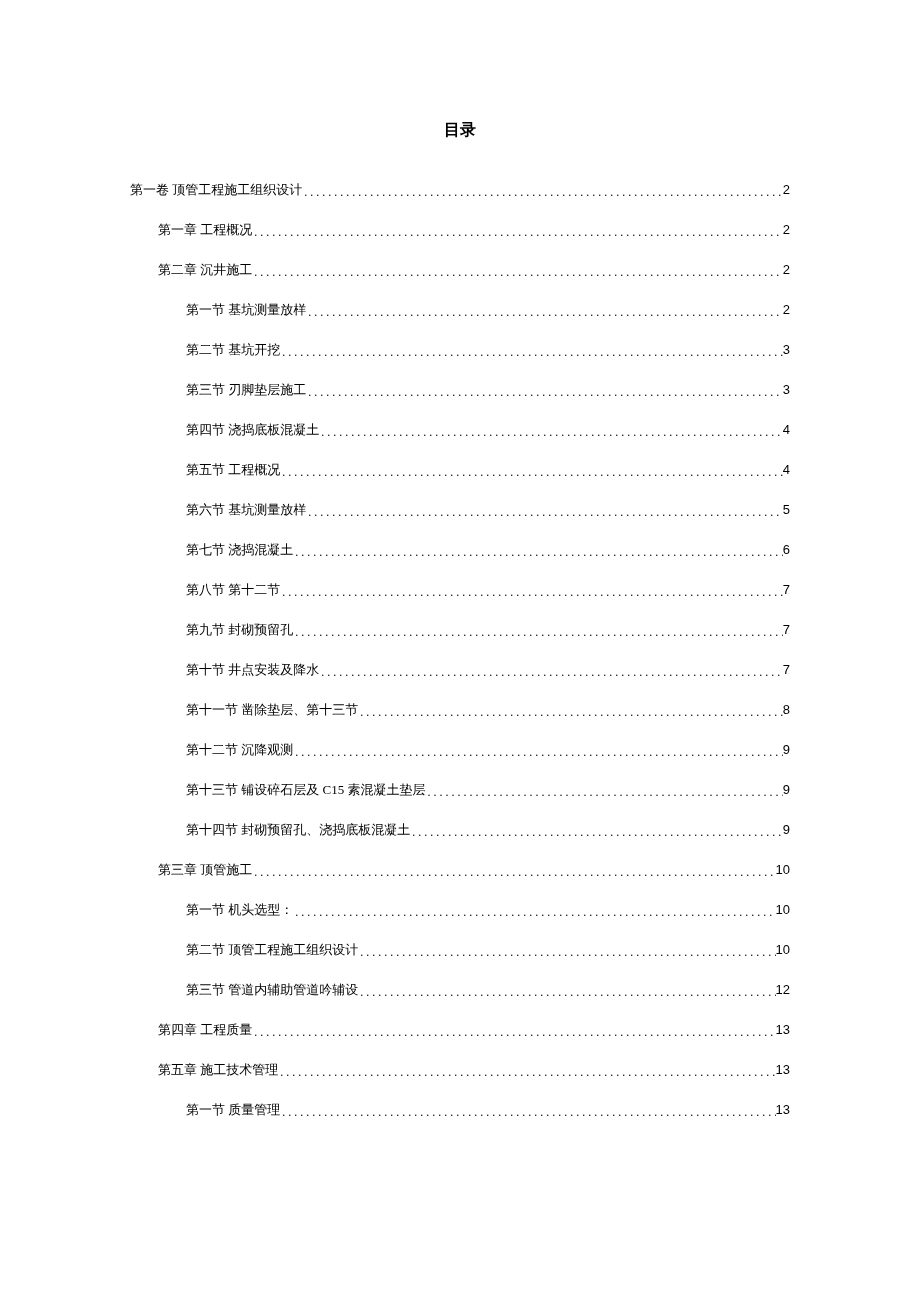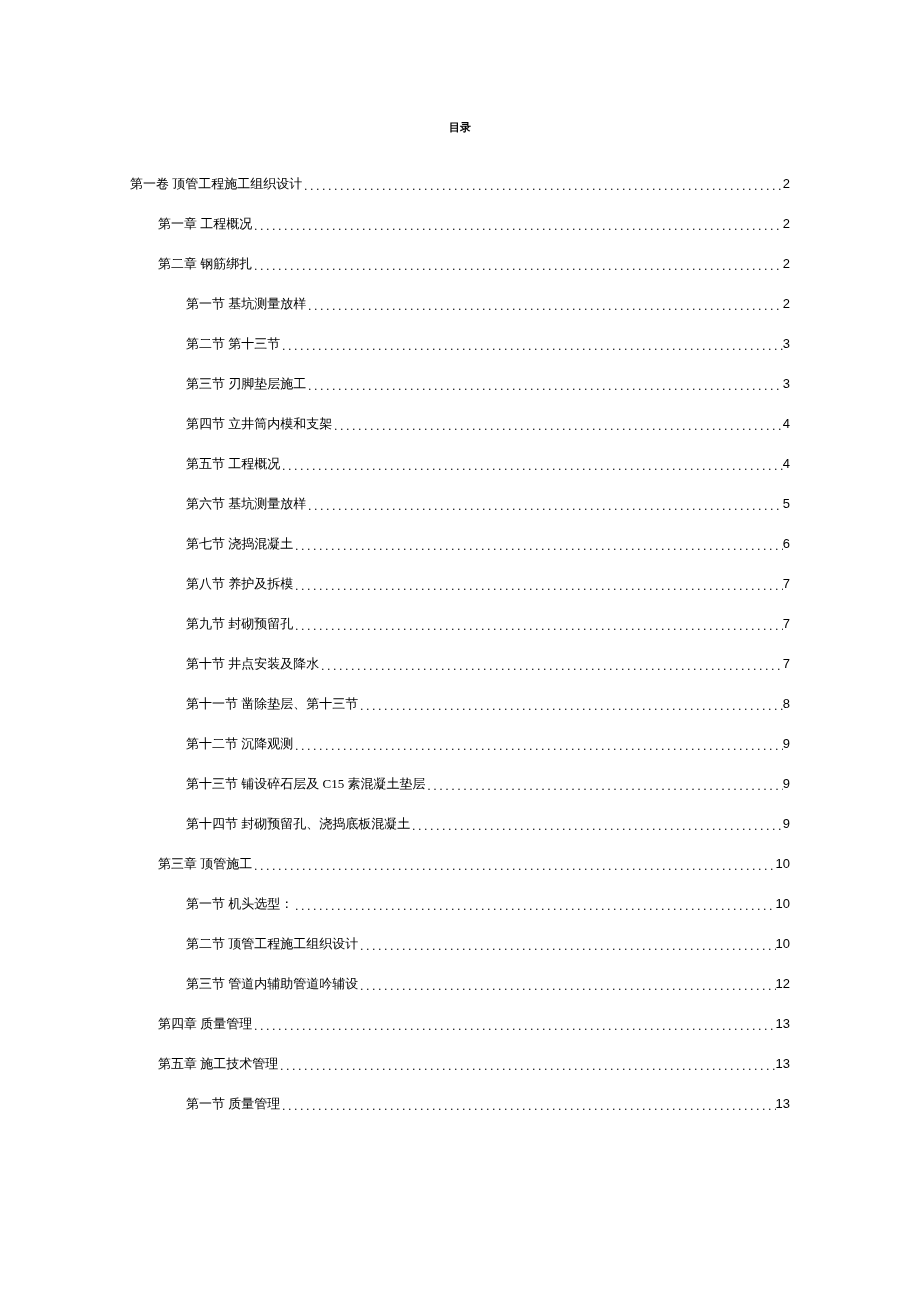--- a/index.html
+++ b/index.html
@@ -13,21 +13,21 @@
       background: #ffffff;
       font-family: "SimSun", "宋体", serif;
       font-size: 14px;
       color: #000;
       padding: 120px 130px 100px 130px;
     }
     .title {
       text-align: center;
       font-family: "SimHei", "黑体", sans-serif;
       font-weight: bold;
-      font-size: 11px;
+      font-size: 16px;
       margin-bottom: 40px;
     }
     .toc-row {
       display: flex;
       align-items: baseline;
       margin-bottom: 22px;
       font-size: 13px;
     }
     .indent-0 { padding-left: 0; }
     .indent-1 { padding-left: 28px; }
@@ -62,61 +62,61 @@
       <span class="toc-label">第一卷 顶管工程施工组织设计</span>
       <span class="toc-dots">........................................................................................................................................................................................................</span>
       <span class="toc-page">2</span>
     </div>
     <div class="toc-row indent-1">
       <span class="toc-label">第一章 工程概况</span>
       <span class="toc-dots">........................................................................................................................................................................................................</span>
       <span class="toc-page">2</span>
     </div>
     <div class="toc-row indent-1">
-      <span class="toc-label">第二章 钢筋绑扎</span>
+      <span class="toc-label">第二章 沉井施工</span>
       <span class="toc-dots">........................................................................................................................................................................................................</span>
       <span class="toc-page">2</span>
     </div>
     <div class="toc-row indent-2">
       <span class="toc-label">第一节 基坑测量放样</span>
       <span class="toc-dots">........................................................................................................................................................................................................</span>
       <span class="toc-page">2</span>
     </div>
     <div class="toc-row indent-2">
-      <span class="toc-label">第二节 第十三节</span>
+      <span class="toc-label">第二节 基坑开挖</span>
       <span class="toc-dots">........................................................................................................................................................................................................</span>
       <span class="toc-page">3</span>
     </div>
     <div class="toc-row indent-2">
       <span class="toc-label">第三节 刃脚垫层施工</span>
       <span class="toc-dots">........................................................................................................................................................................................................</span>
       <span class="toc-page">3</span>
     </div>
     <div class="toc-row indent-2">
-      <span class="toc-label">第四节 立井筒内模和支架</span>
+      <span class="toc-label">第四节 浇捣底板混凝土</span>
       <span class="toc-dots">........................................................................................................................................................................................................</span>
       <span class="toc-page">4</span>
     </div>
     <div class="toc-row indent-2">
       <span class="toc-label">第五节 工程概况</span>
       <span class="toc-dots">........................................................................................................................................................................................................</span>
       <span class="toc-page">4</span>
     </div>
     <div class="toc-row indent-2">
       <span class="toc-label">第六节 基坑测量放样</span>
       <span class="toc-dots">........................................................................................................................................................................................................</span>
       <span class="toc-page">5</span>
     </div>
     <div class="toc-row indent-2">
       <span class="toc-label">第七节 浇捣混凝土</span>
       <span class="toc-dots">........................................................................................................................................................................................................</span>
       <span class="toc-page">6</span>
     </div>
     <div class="toc-row indent-2">
-      <span class="toc-label">第八节 养护及拆模</span>
+      <span class="toc-label">第八节 第十二节</span>
       <span class="toc-dots">........................................................................................................................................................................................................</span>
       <span class="toc-page">7</span>
     </div>
     <div class="toc-row indent-2">
       <span class="toc-label">第九节 封砌预留孔</span>
       <span class="toc-dots">........................................................................................................................................................................................................</span>
       <span class="toc-page">7</span>
     </div>
     <div class="toc-row indent-2">
       <span class="toc-label">第十节 井点安装及降水</span>
@@ -157,21 +157,21 @@
       <span class="toc-label">第二节 顶管工程施工组织设计</span>
       <span class="toc-dots">........................................................................................................................................................................................................</span>
       <span class="toc-page">10</span>
     </div>
     <div class="toc-row indent-2">
       <span class="toc-label">第三节 管道内辅助管道吟辅设</span>
       <span class="toc-dots">........................................................................................................................................................................................................</span>
       <span class="toc-page">12</span>
     </div>
     <div class="toc-row indent-1">
-      <span class="toc-label">第四章 质量管理</span>
+      <span class="toc-label">第四章 工程质量</span>
       <span class="toc-dots">........................................................................................................................................................................................................</span>
       <span class="toc-page">13</span>
     </div>
     <div class="toc-row indent-1">
       <span class="toc-label">第五章 施工技术管理</span>
       <span class="toc-dots">........................................................................................................................................................................................................</span>
       <span class="toc-page">13</span>
     </div>
     <div class="toc-row indent-2">
       <span class="toc-label">第一节 质量管理</span>

